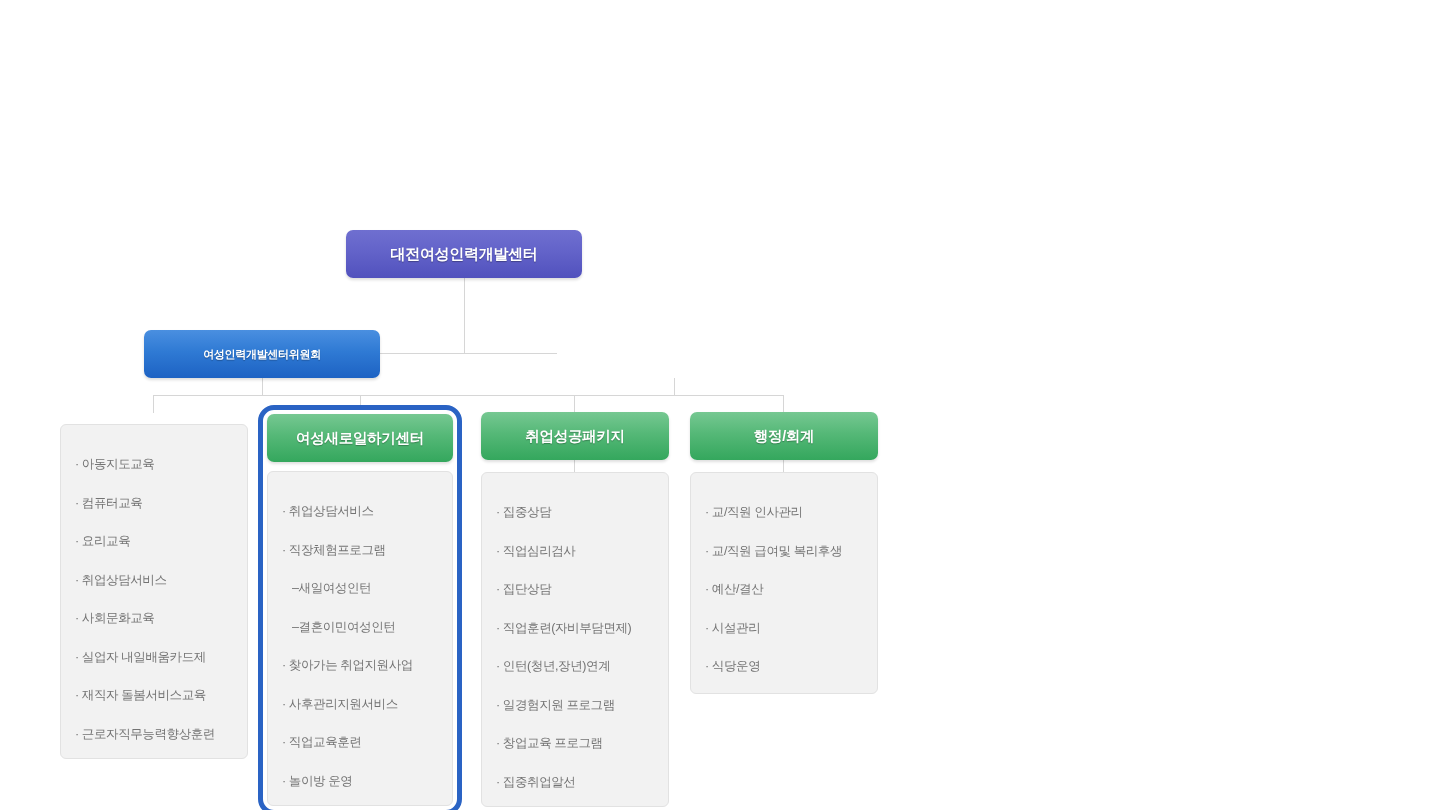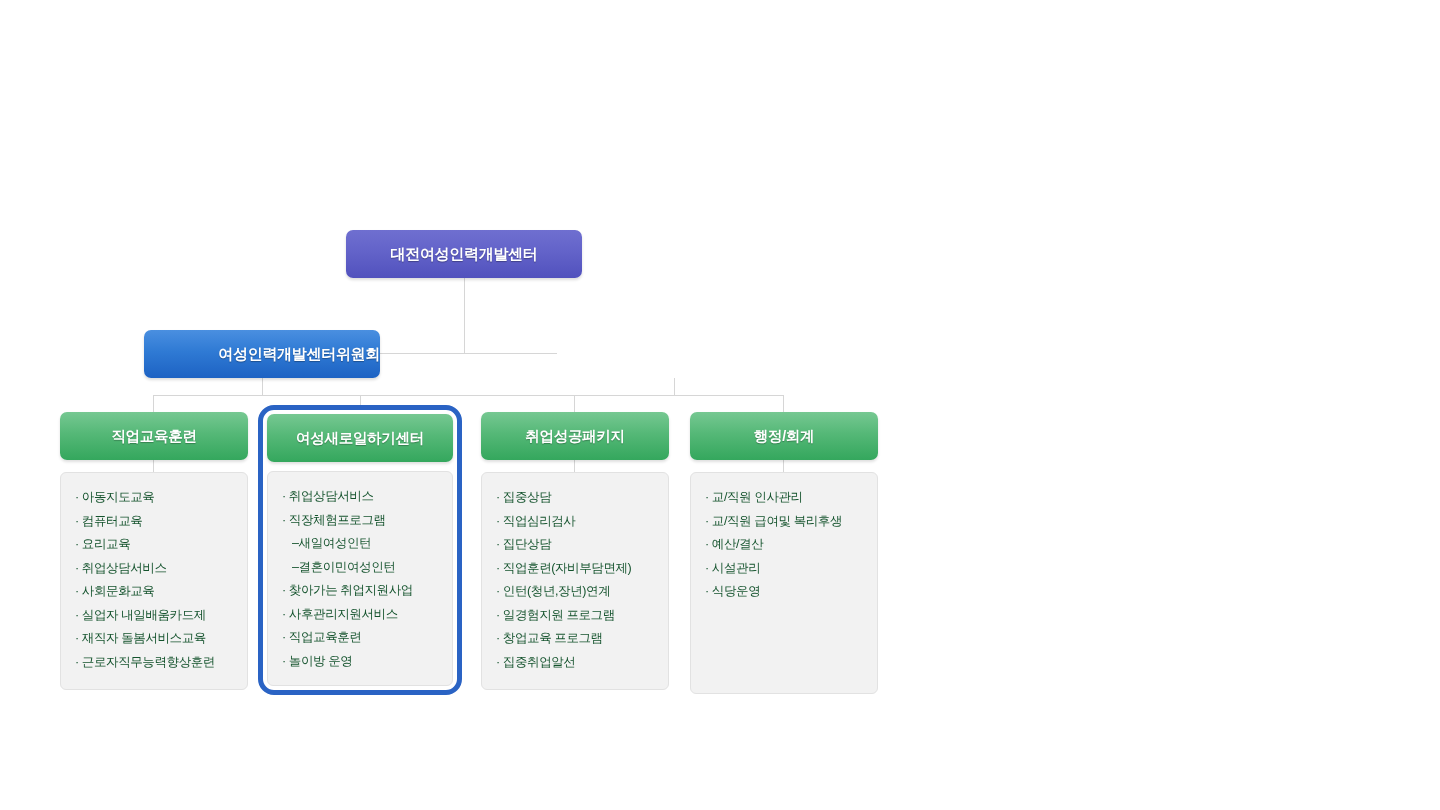--- a/index.html
+++ b/index.html
@@ -51,24 +51,23 @@
     top: 230px;
     width: 236px;
     height: 48px;
     font-size: 15px;
     background: linear-gradient(180deg, #6f6fd0 0%, #6363c9 45%, #5151bd 100%);
     box-shadow: 0 2px 3px rgba(0,0,0,0.14);
   }
 
   .node-committee {
     height: 48px;
-    font-size: 15px;
+    font-size: 11px;
     background: linear-gradient(180deg, #4a8fe0 0%, #2f7ad4 45%, #1d62c3 100%);
     box-shadow: 0 2px 3px rgba(0,0,0,0.14);
-    justify-content: flex-end;
   }
   .node-committee.left  { left: 144px; top: 330px; width: 236px; }
   .node-committee.right { left: 556px; top: 330px; width: 236px; }
 
   
   .dept {
     position: absolute;
     box-sizing: border-box;
     width: 188px;
     top: 412px;
@@ -103,25 +102,26 @@
     border-radius: 6px;
     padding: 18px 12px 18px 12px;
   }
   .dept-1 .dept-body { min-height: 218px; }
   .dept-2 .dept-body { min-height: 204px; }
   .dept-3 .dept-body { min-height: 218px; }
   .dept-4 .dept-body { min-height: 222px; }
 
   .dept-item {
     font-size: 12.5px;
-    color: #14532d;
+    color: #737373;
     line-height: 1;
     padding: 0 0 11px 2px;
     letter-spacing: -0.4px;
     white-space: nowrap;
+    margin-top: 15px;
   }
   .dept-item:last-child { padding-bottom: 0; }
   .dept-item.sub { padding-left: 12px; }
 
   
   .dept.highlight {
     border: 5px solid #2a63c4;
     border-radius: 16px;
     padding: 4px;
     left: 258px;
@@ -160,23 +160,20 @@
   <div class="node node-root">
     <span>대전여성인력개발센터</span>
   </div>
 
   <div class="node node-committee left">
     <span>여성인력개발센터위원회</span>
   </div>
 
 
   <div class="dept dept-1">
-    <div class="dept-head">
-      <span>직업교육훈련</span>
-    </div>
     <div class="dept-body">
       <div class="dept-item">· 아동지도교육</div>
       <div class="dept-item">· 컴퓨터교육</div>
       <div class="dept-item">· 요리교육</div>
       <div class="dept-item">· 취업상담서비스</div>
       <div class="dept-item">· 사회문화교육</div>
       <div class="dept-item">· 실업자 내일배움카드제</div>
       <div class="dept-item">· 재직자 돌봄서비스교육</div>
       <div class="dept-item">· 근로자직무능력향상훈련</div>
     </div>

